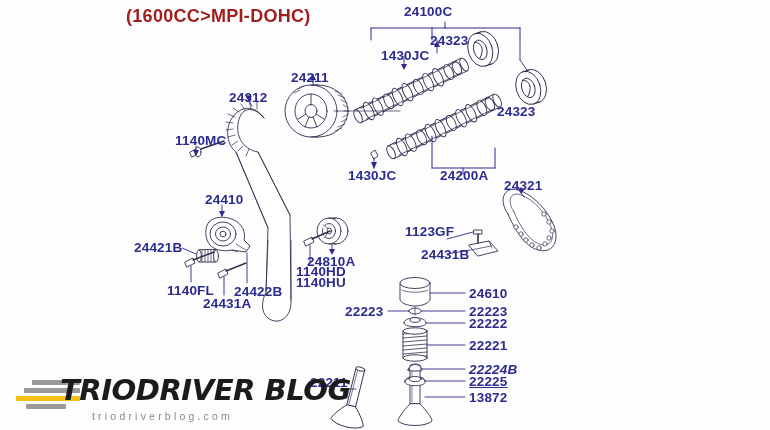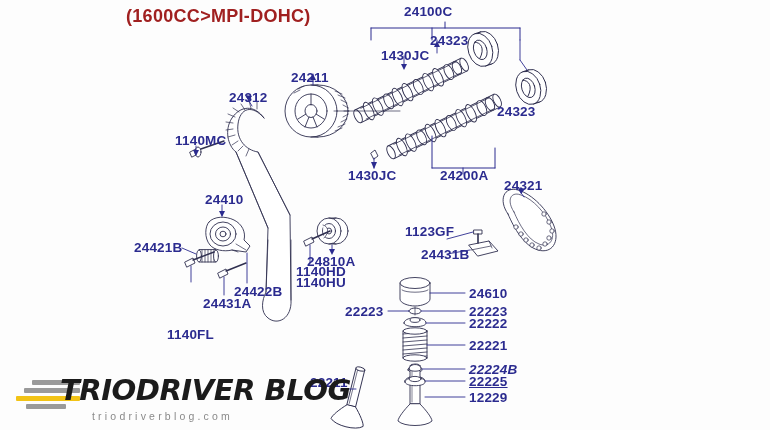--- a/index.html
+++ b/index.html
@@ -426,40 +426,40 @@
   <div class="lbl" style="left:291px;top:70px;">24211</div>
   <div class="lbl" style="left:229px;top:90px;">24312</div>
   <div class="lbl" style="left:175px;top:133px;">1140MC</div>
 
   <div class="lbl" style="left:348px;top:168px;">1430JC</div>
   <div class="lbl" style="left:440px;top:168px;">24200A</div>
   <div class="lbl" style="left:504px;top:178px;">24321</div>
 
   <div class="lbl" style="left:205px;top:192px;">24410</div>
   <div class="lbl" style="left:134px;top:240px;">24421B</div>
-  <div class="lbl" style="left:167px;top:283px;margin-top:44px;">1140FL</div>
+  <div class="lbl" style="left:167px;top:283px;">1140FL</div>
   <div class="lbl" style="left:203px;top:296px;">24431A</div>
   <div class="lbl" style="left:234px;top:284px;">24422B</div>
 
   <div class="lbl" style="left:307px;top:254px;">24810A</div>
   <div class="lbl" style="left:296px;top:264px;">1140HD</div>
   <div class="lbl" style="left:296px;top:275px;">1140HU</div>
 
   <div class="lbl" style="left:405px;top:224px;">1123GF</div>
   <div class="lbl" style="left:405px;top:247px;margin-left:16px;">24431B</div>
 
   <div class="lbl" style="left:469px;top:286px;">24610</div>
   <div class="lbl" style="left:345px;top:304px;">22223</div>
   <div class="lbl" style="left:469px;top:304px;">22223</div>
   <div class="lbl" style="left:469px;top:316px;">22222</div>
   <div class="lbl" style="left:469px;top:338px;">22221</div>
   <div class="lbl" style="left:469px;top:362px;font-style:italic;">22224B</div>
   <div class="lbl" style="left:469px;top:374px;text-decoration:underline;">22225</div>
   <div class="lbl" style="left:310px;top:375px;">22211</div>
-  <div class="lbl" style="left:469px;top:390px;">12229</div>
+  <div class="lbl" style="left:469px;top:390px;">13872</div>
 
   <div id="logo">
     <div class="bar g1"></div>
     <div class="bar g2"></div>
     <div class="bar y1"></div>
     <div class="bar g3"></div>
     <div class="logo-word">TRIODRIVER BLOG</div>
     <div class="logo-url">triodriverblog.com</div>
   </div>
 

